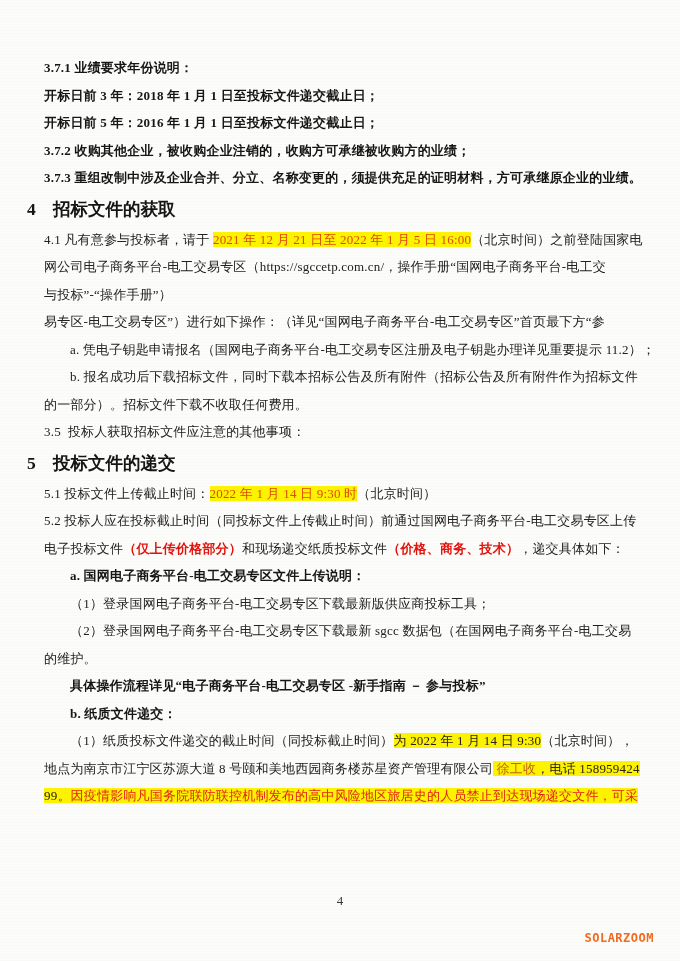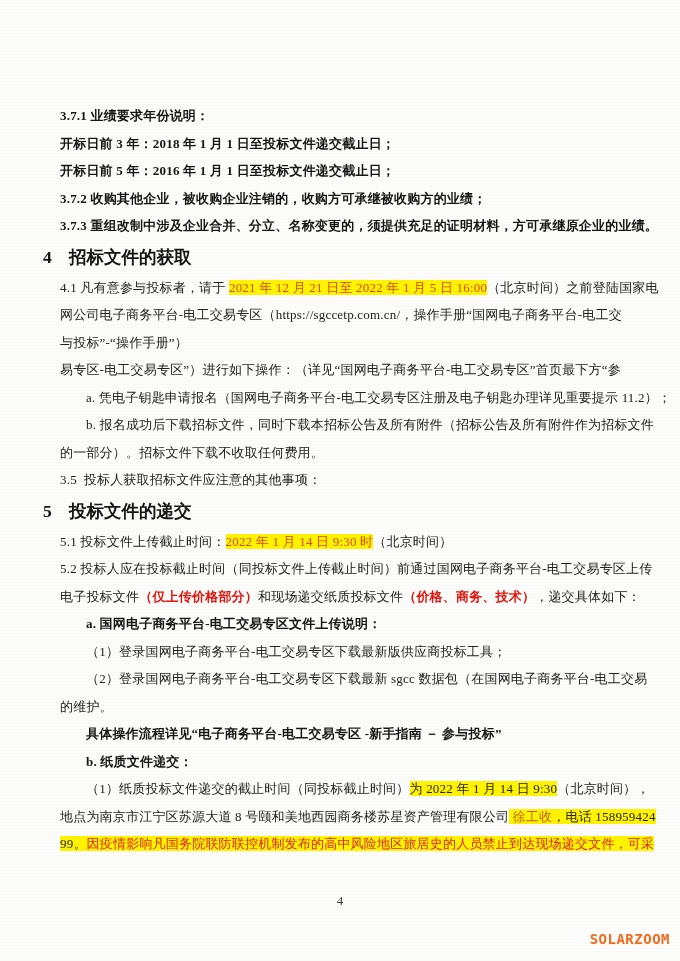--- a/index.html
+++ b/index.html
@@ -8,21 +8,21 @@
     position:relative;
     width:680px;height:961px;
     margin:0 auto;
     background:#fcfcfa;
     background-image:repeating-linear-gradient(0deg, rgba(120,120,120,0.025) 0 1px, transparent 1px 3px);
     overflow:hidden;
     color:#212121;
   }
   .content{
     position:absolute;
-    top:54px;left:60px;right:44px;margin-top:48px;
+    top:54px;left:44px;right:44px;
   }
   .line{
     font-size:13px;
     height:27.5px;
     line-height:27.5px;
     white-space:pre;
     letter-spacing:0.2px;
   }
   .ind2{padding-left:26px;}
   .h-line{
@@ -42,23 +42,23 @@
   .seg-hl-black{background:var(--c-hl-bg,#fdf200);color:#2a2318;}
   .seg-hl-orange{background:var(--c-hl-bg,#fdf200);color:var(--c-hl-orange,#c26018);}
   .page-num{
     position:absolute;
     top:893px;left:0;right:0;
     text-align:center;
     font-size:13px;color:#3a3a3a;
   }
   .watermark{
     position:absolute;
-    top:931px;right:10px;
+    top:931px;right:26px;
     font-family:"DejaVu Sans Mono","Liberation Mono",monospace;
-    font-size:14px;font-weight:bold;
+    font-size:12px;font-weight:bold;
     letter-spacing:0.5px;
     color:var(--c-watermark,#f26a1e);
   }
 </style>
 </head>
 <body>
 
 <div class="page">
   <div class="content">
       <div class="line"><span class="seg-bold">3.7.1 业绩要求年份说明：</span></div>

